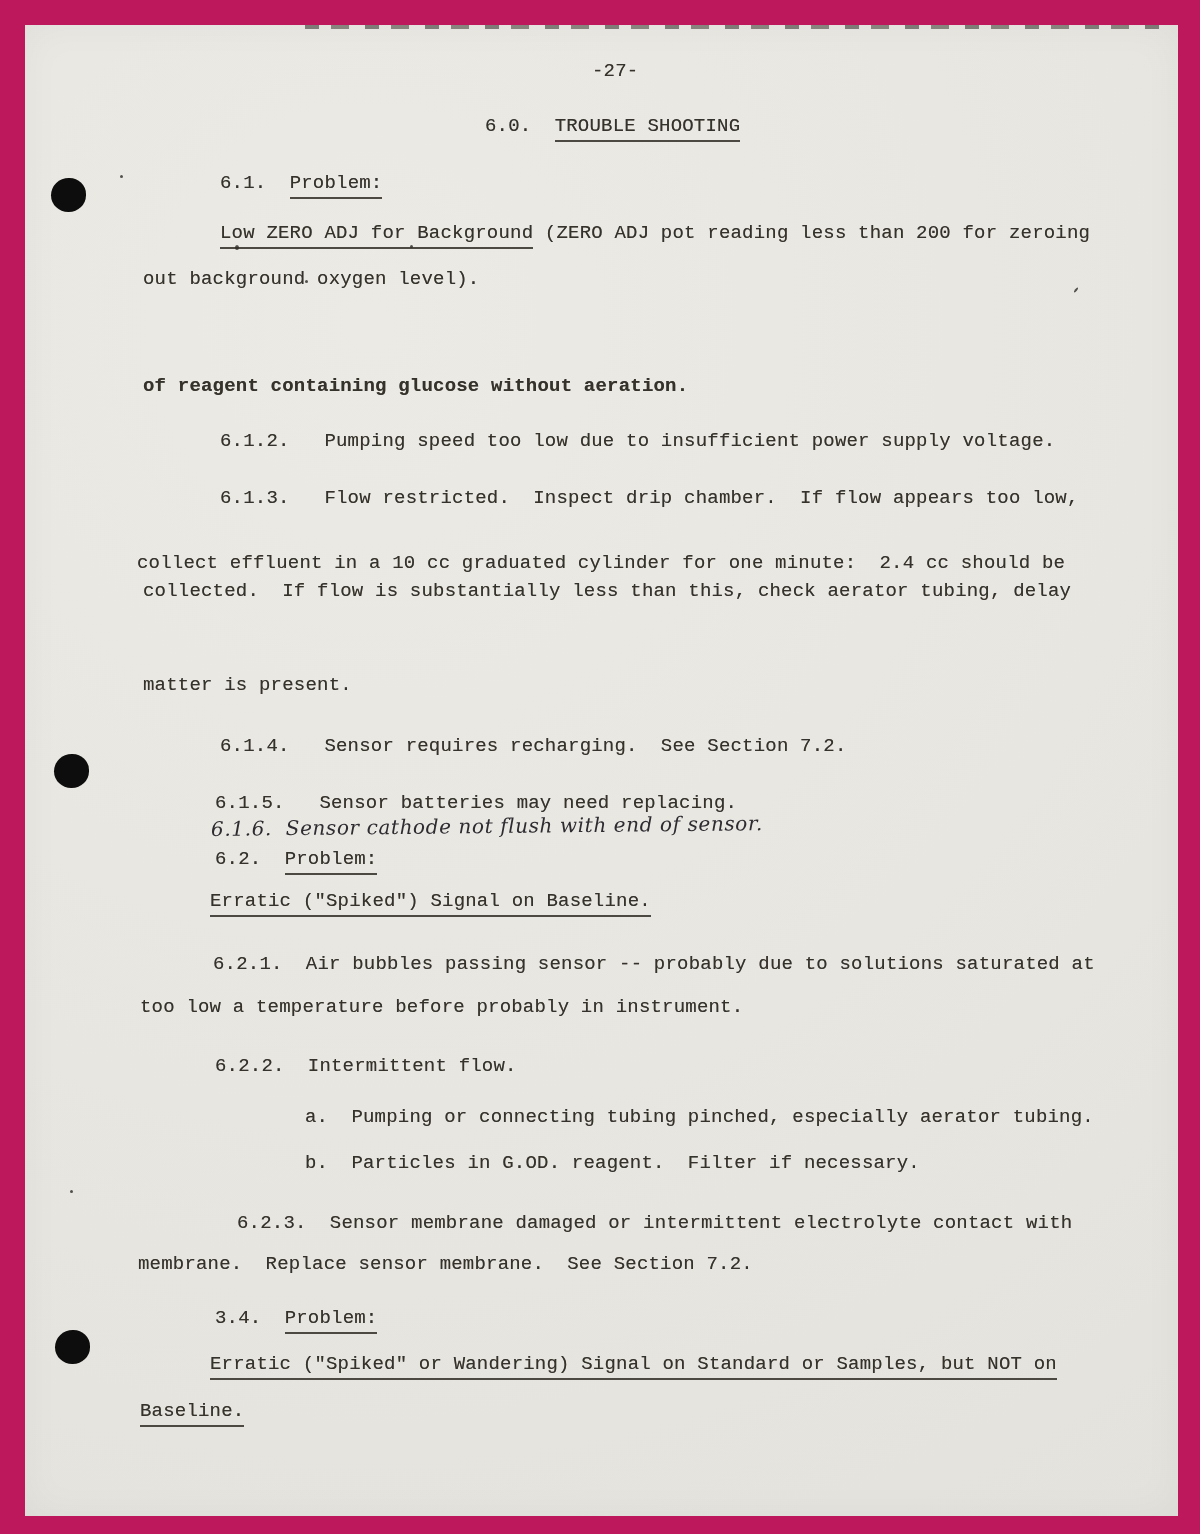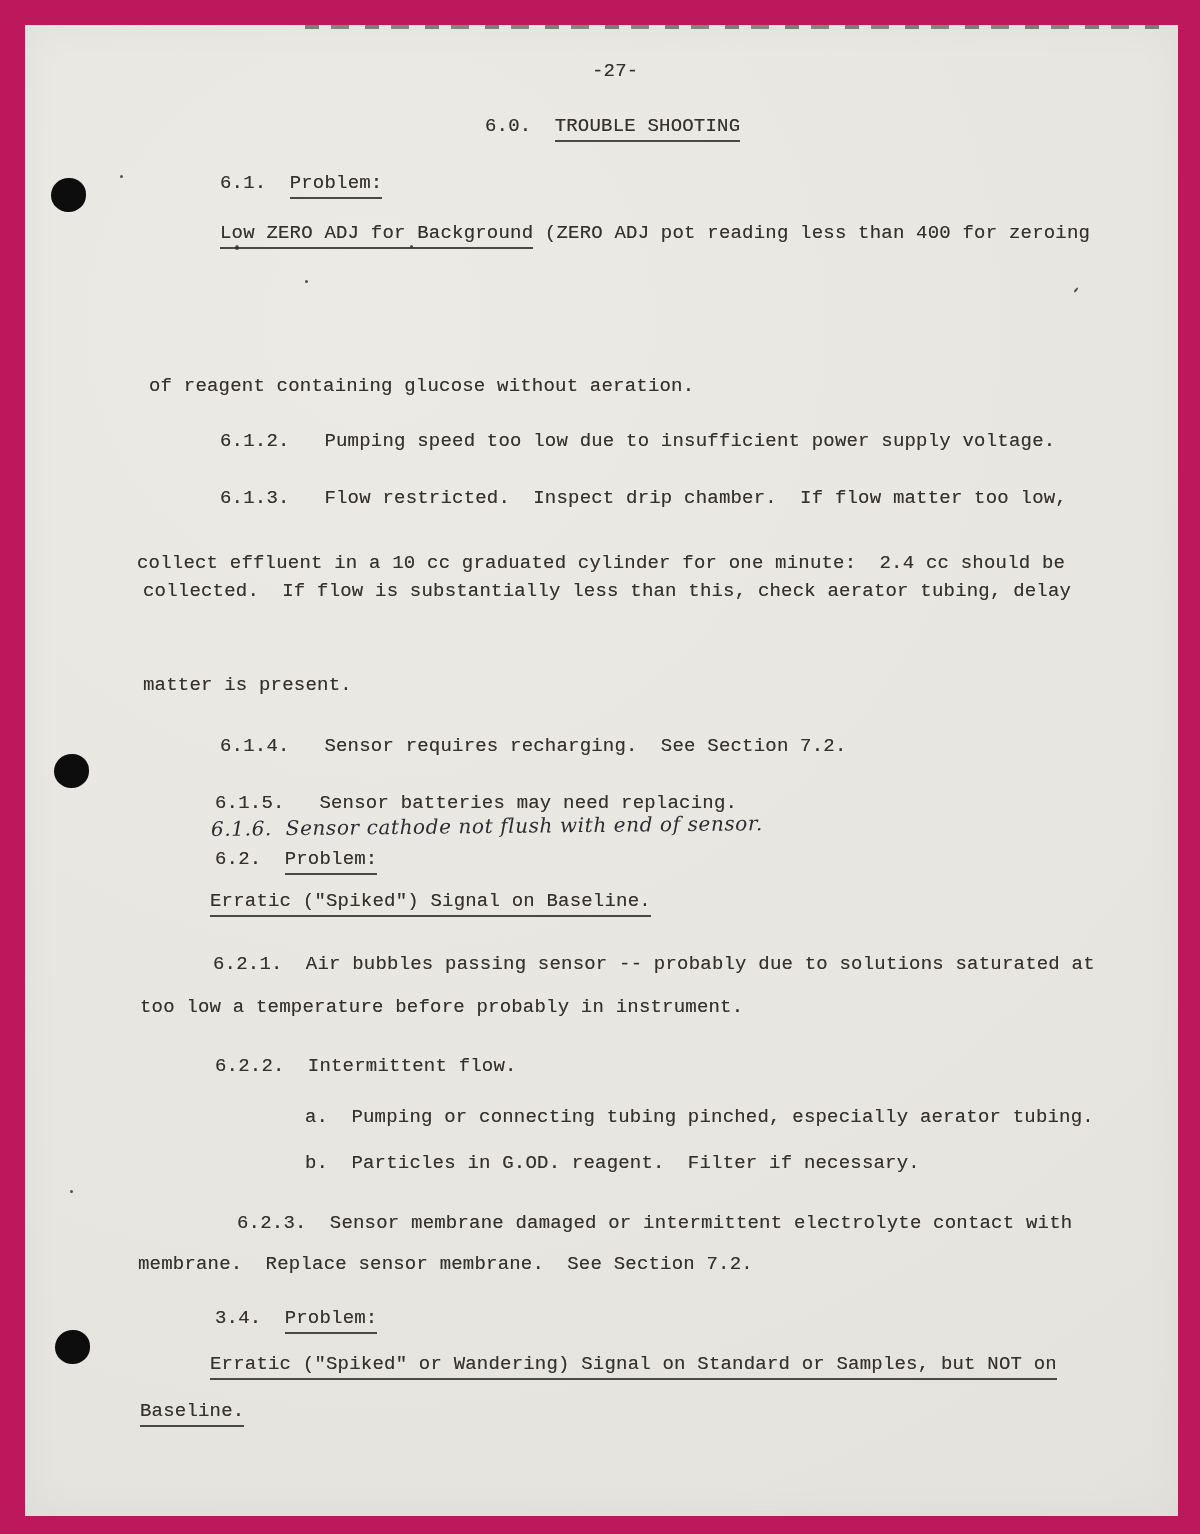--- a/index.html
+++ b/index.html
@@ -77,27 +77,28 @@
     <div class="speck" style="left:385px;top:220px;"></div>
     <div class="speck" style="left:45px;top:1165px;"></div>
     <div class="speck" style="left:1050px;top:262px;width:2px;height:6px;transform:rotate(40deg);"></div>
 
     <div class="line" style="left:567px;top:35px;">-27-</div>
 
     <div class="line" style="left:460px;top:90px;"><span>6.0.</span><span>  </span><span class="u">TROUBLE SHOOTING</span></div>
 
     <div class="line" style="left:195px;top:147px;"><span>6.1.</span><span>  </span><span class="u">Problem:</span></div>
 
-    <div class="line" style="left:195px;top:197px;"><span class="u">Low ZERO ADJ for Background</span><span> (ZERO ADJ pot reading less than 400 for zeroing</span></div>
+    <div class="line" style="left:195px;top:197px;"><span class="u">Low ZERO ADJ for Background</span><span> (ZERO ADJ pot reading less than 200 for zeroing</span></div>
+    <div class="line" style="left:118px;top:243px;">out background oxygen level).</div>
 
-    <div class="line" style="left:124px;top:350px;">of reagent containing glucose without aeration.</div>
+    <div class="line" style="left:118px;top:350px;font-weight:bold;">of reagent containing glucose without aeration.</div>
 
     <div class="line" style="left:195px;top:405px;">6.1.2.   Pumping speed too low due to insufficient power supply voltage.</div>
 
-    <div class="line" style="left:195px;top:462px;">6.1.3.   Flow restricted.  Inspect drip chamber.  If flow matter too low,</div>
+    <div class="line" style="left:195px;top:462px;">6.1.3.   Flow restricted.  Inspect drip chamber.  If flow appears too low,</div>
     <div class="line" style="left:112px;top:508px;margin-top:19px;">collect effluent in a 10 cc graduated cylinder for one minute:  2.4 cc should be</div>
     <div class="line" style="left:118px;top:555px;">collected.  If flow is substantially less than this, check aerator tubing, delay</div>
     <div class="line" style="left:118px;top:649px;">matter is present.</div>
 
     <div class="line" style="left:195px;top:710px;">6.1.4.   Sensor requires recharging.  See Section 7.2.</div>
     <div class="line" style="left:190px;top:767px;">6.1.5.   Sensor batteries may need replacing.</div>
 
     <div class="line hw" style="left:186px;top:789px;">6.1.6.  Sensor cathode not flush with end of sensor.</div>
 
     <div class="line" style="left:190px;top:823px;"><span>6.2.</span><span>  </span><span class="u">Problem:</span></div>

